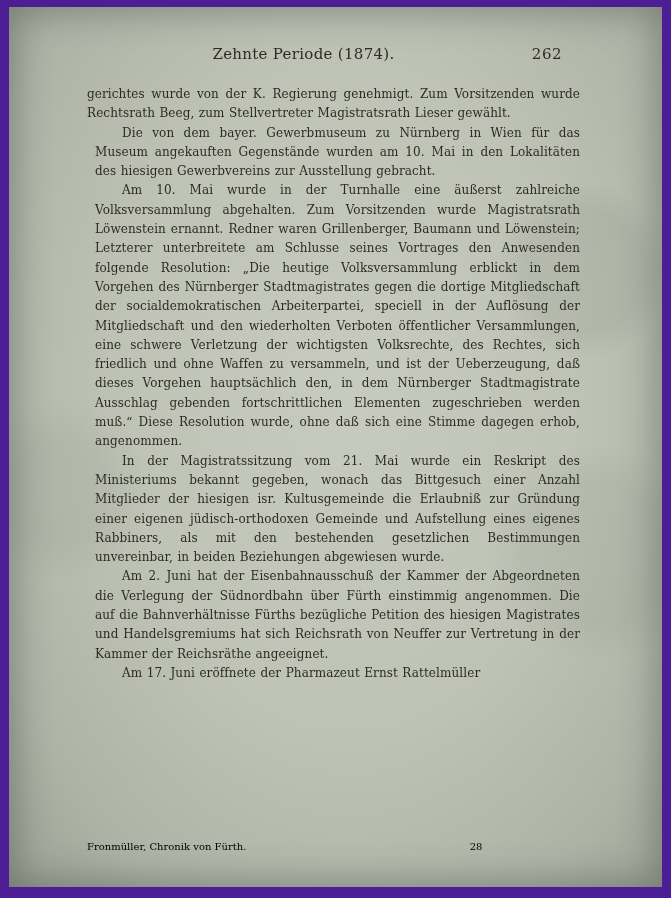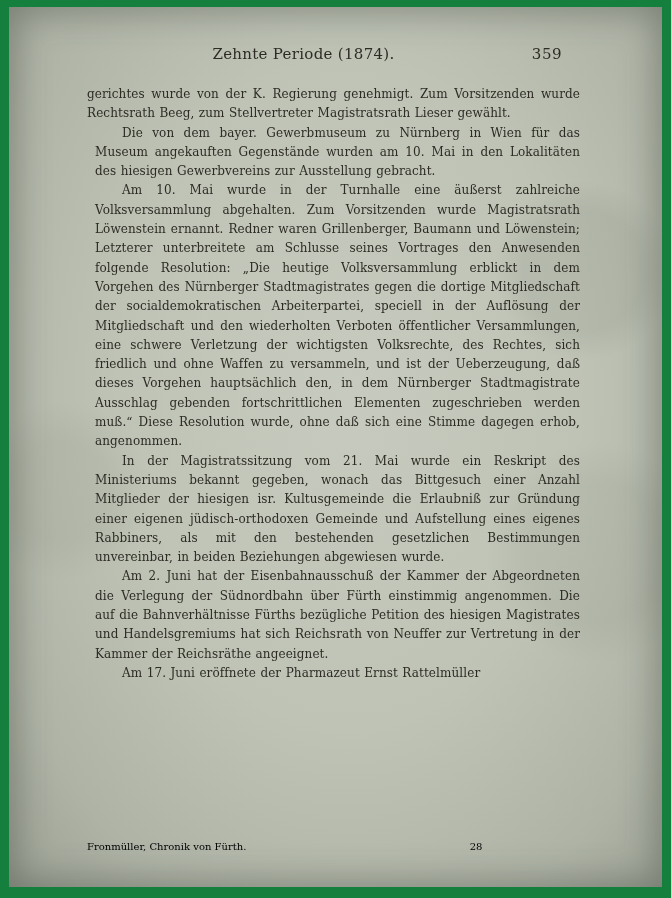--- a/index.html
+++ b/index.html
@@ -1,20 +1,20 @@
 <!DOCTYPE html>
 <html lang="de"><head>
 <meta charset="utf-8">
 <style>
   html,body{margin:0;padding:0;background:#6f756a;}
   .scan{
     position:relative;
     width:671px;height:898px;
     margin:0 auto;
-    background:#15803d;
+    background:#4c1d95;
     overflow:hidden;
     font-family:"DejaVu Serif","Liberation Serif",serif;
   }
   .paper{
     position:absolute;
     left:9px;right:9px;top:7px;bottom:11px;
     background:
       radial-gradient(ellipse at 52% 44%, #c7cbbf 0%, #bec3b6 48%, #aeb3a6 80%, #9aa093 100%);
     box-shadow: inset 0 0 34px 6px rgba(58,62,54,0.38);
   }
@@ -71,21 +71,21 @@
 </style>
 </head>
 <body>
 
 <div class="scan">
   <div class="paper">
     <div class="content">
 
       <div class="page-header">
         <span class="running-title">Zehnte Periode (1874).</span>
-        <span class="page-number">359</span>
+        <span class="page-number">262</span>
       </div>
 
       <div class="text-block">
           <p>gerichtes wurde von der K. Regierung genehmigt. Zum Vorsitzenden wurde Rechtsrath Beeg, zum Stellvertreter Magistratsrath Lieser gewählt.</p>
           <p class="indent">Die von dem bayer. Gewerbmuseum zu Nürnberg in Wien für das Museum angekauften Gegenstände wurden am 10. Mai in den Lokalitäten des hiesigen Gewerbvereins zur Ausstellung gebracht.</p>
           <p class="indent">Am 10. Mai wurde in der Turnhalle eine äußerst zahlreiche Volksversammlung abgehalten. Zum Vorsitzenden wurde Magistratsrath Löwenstein ernannt. Redner waren Grillenberger, Baumann und Löwenstein; Letzterer unterbreitete am Schlusse seines Vortrages den Anwesenden folgende Resolution: „Die heutige Volksversammlung erblickt in dem Vorgehen des Nürnberger Stadtmagistrates gegen die dortige Mitgliedschaft der socialdemokratischen Arbeiterpartei, speciell in der Auflösung der Mitgliedschaft und den wiederholten Verboten öffentlicher Versammlungen, eine schwere Verletzung der wichtigsten Volksrechte, des Rechtes, sich friedlich und ohne Waffen zu versammeln, und ist der Ueberzeugung, daß dieses Vorgehen hauptsächlich den, in dem Nürnberger Stadtmagistrate Ausschlag gebenden fortschrittlichen Elementen zugeschrieben werden muß.“ Diese Resolution wurde, ohne daß sich eine Stimme dagegen erhob, angenommen.</p>
           <p class="indent">In der Magistratssitzung vom 21. Mai wurde ein Reskript des Ministeriums bekannt gegeben, wonach das Bittgesuch einer Anzahl Mitglieder der hiesigen isr. Kultusgemeinde die Erlaubniß zur Gründung einer eigenen jüdisch-orthodoxen Gemeinde und Aufstellung eines eigenes Rabbiners, als mit den bestehenden gesetzlichen Bestimmungen unvereinbar, in beiden Beziehungen abgewiesen wurde.</p>
           <p class="indent">Am 2. Juni hat der Eisenbahnausschuß der Kammer der Abgeordneten die Verlegung der Südnordbahn über Fürth einstimmig angenommen. Die auf die Bahnverhältnisse Fürths bezügliche Petition des hiesigen Magistrates und Handelsgremiums hat sich Reichsrath von Neuffer zur Vertretung in der Kammer der Reichsräthe angeeignet.</p>
           <p class="indent">Am 17. Juni eröffnete der Pharmazeut Ernst Rattelmüller</p>
         </div>

